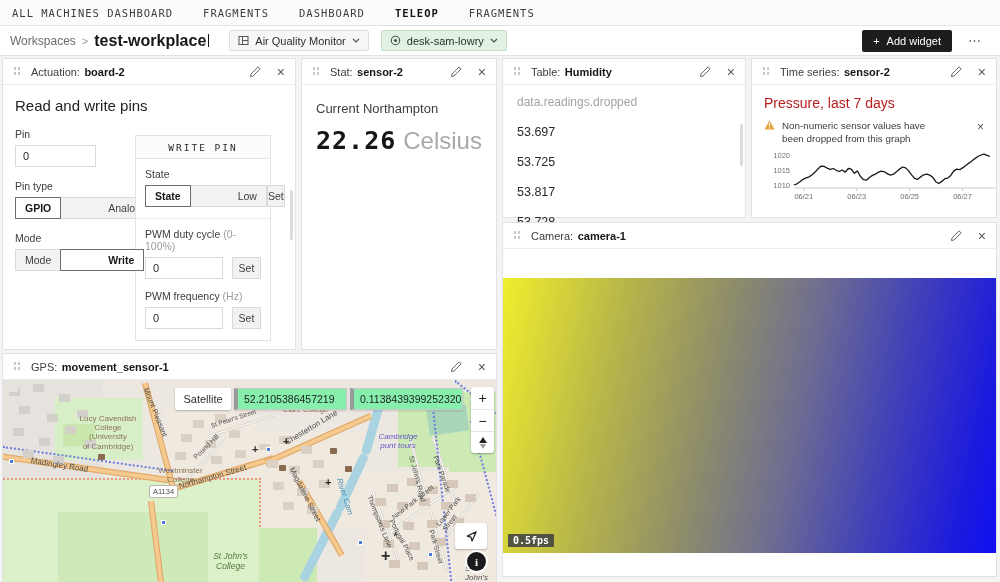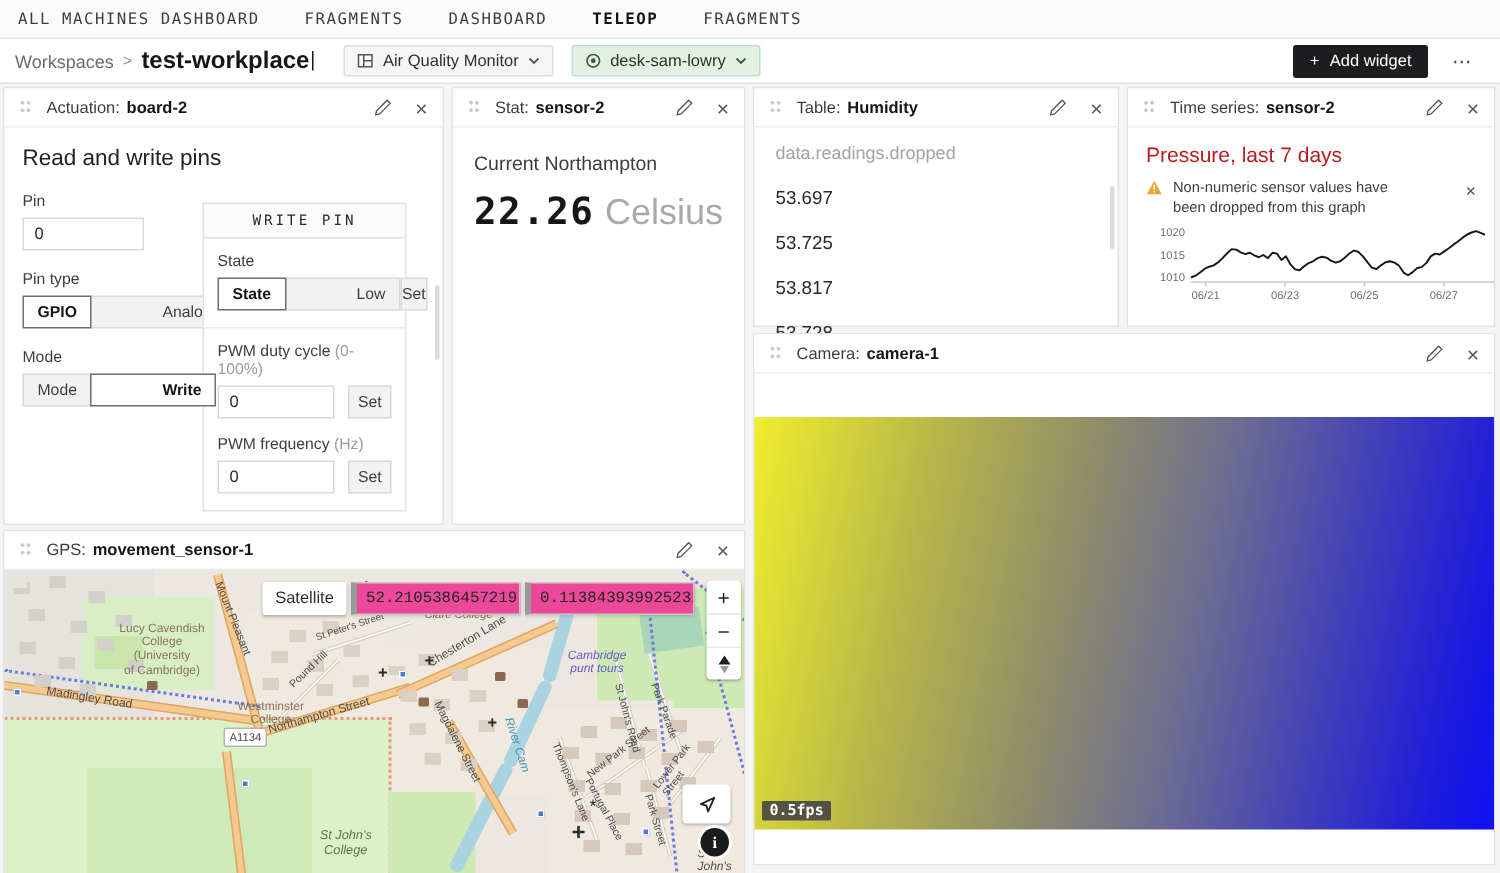--- a/index.html
+++ b/index.html
@@ -120,23 +120,23 @@
   .map-label { position:absolute; white-space:pre-line; line-height:1.15; transform-origin:left center; pointer-events:none; }
   .map-cross { position:absolute; font-weight:900; color:#2b2b2b; font-size:11px; line-height:1; }
   .map-cross.big { font-size:16px; }
   .map-ast { position:absolute; color:#2b2b2b; font-size:12px; line-height:1; }
   .sq-blue { position:absolute; width:5px; height:5px; background:#4d79d6; border:1px solid #fff; }
   .sq-brown { position:absolute; width:7px; height:6px; background:#8a6b4f; border-radius:1px; }
 
   .map-ctl { position:absolute; display:flex; align-items:center; justify-content:center; background:#fff;
     box-shadow:0 1px 2px rgba(0,0,0,.25); border-radius:2px; }
   #sat-btn { left:172px; top:8px; width:56px; height:22px; font-size:11px; color:#2e2e30; }
-  .coord { position:absolute; top:8px; height:22px; width:113px; background:#ec4899; border:1px solid #c9c9cb;
+  .coord { position:absolute; top:8px; height:22px; width:113px; background:#86efac; border:1px solid #c9c9cb;
     border-left:4px solid #9a9a9a; font-size:10.5px; color:#1f1f21; display:flex; align-items:center; padding:0 6px;
-    box-shadow:0 1px 2px rgba(0,0,0,.15); white-space:nowrap; overflow:hidden;font-family:Liberation Mono, monospace; }
+    box-shadow:0 1px 2px rgba(0,0,0,.15); white-space:nowrap; overflow:hidden; }
   #coord-lat { left:231px; } #coord-lng { left:347px; }
   #zoomctl { position:absolute; left:468px; top:7px; width:23px; background:#fff; border-radius:3px;
     box-shadow:0 1px 2px rgba(0,0,0,.3); }
   #zoomctl .zbtn { height:22px; display:flex; align-items:center; justify-content:center; font-size:14px; color:#1f1f21; }
   #zoomctl .zbtn + .zbtn { border-top:1px solid #e5e5e7; }
   .tri-up { width:0; height:0; border-left:4px solid transparent; border-right:4px solid transparent; border-bottom:6px solid #1f1f21; }
   .tri-down { width:0; height:0; border-left:3px solid transparent; border-right:3px solid transparent; border-top:5px solid #9a9a9d; margin-top:1px; }
   #locate-btn { left:452px; top:143px; width:32px; height:26px; border-radius:3px; }
   #info-icon { position:absolute; left:464px; top:172px; width:19px; height:19px; border-radius:50%; background:#1b1b1d;
     color:#fff; font-size:11px; font-weight:bold; font-family:"Liberation Serif",serif; display:flex; align-items:center;

